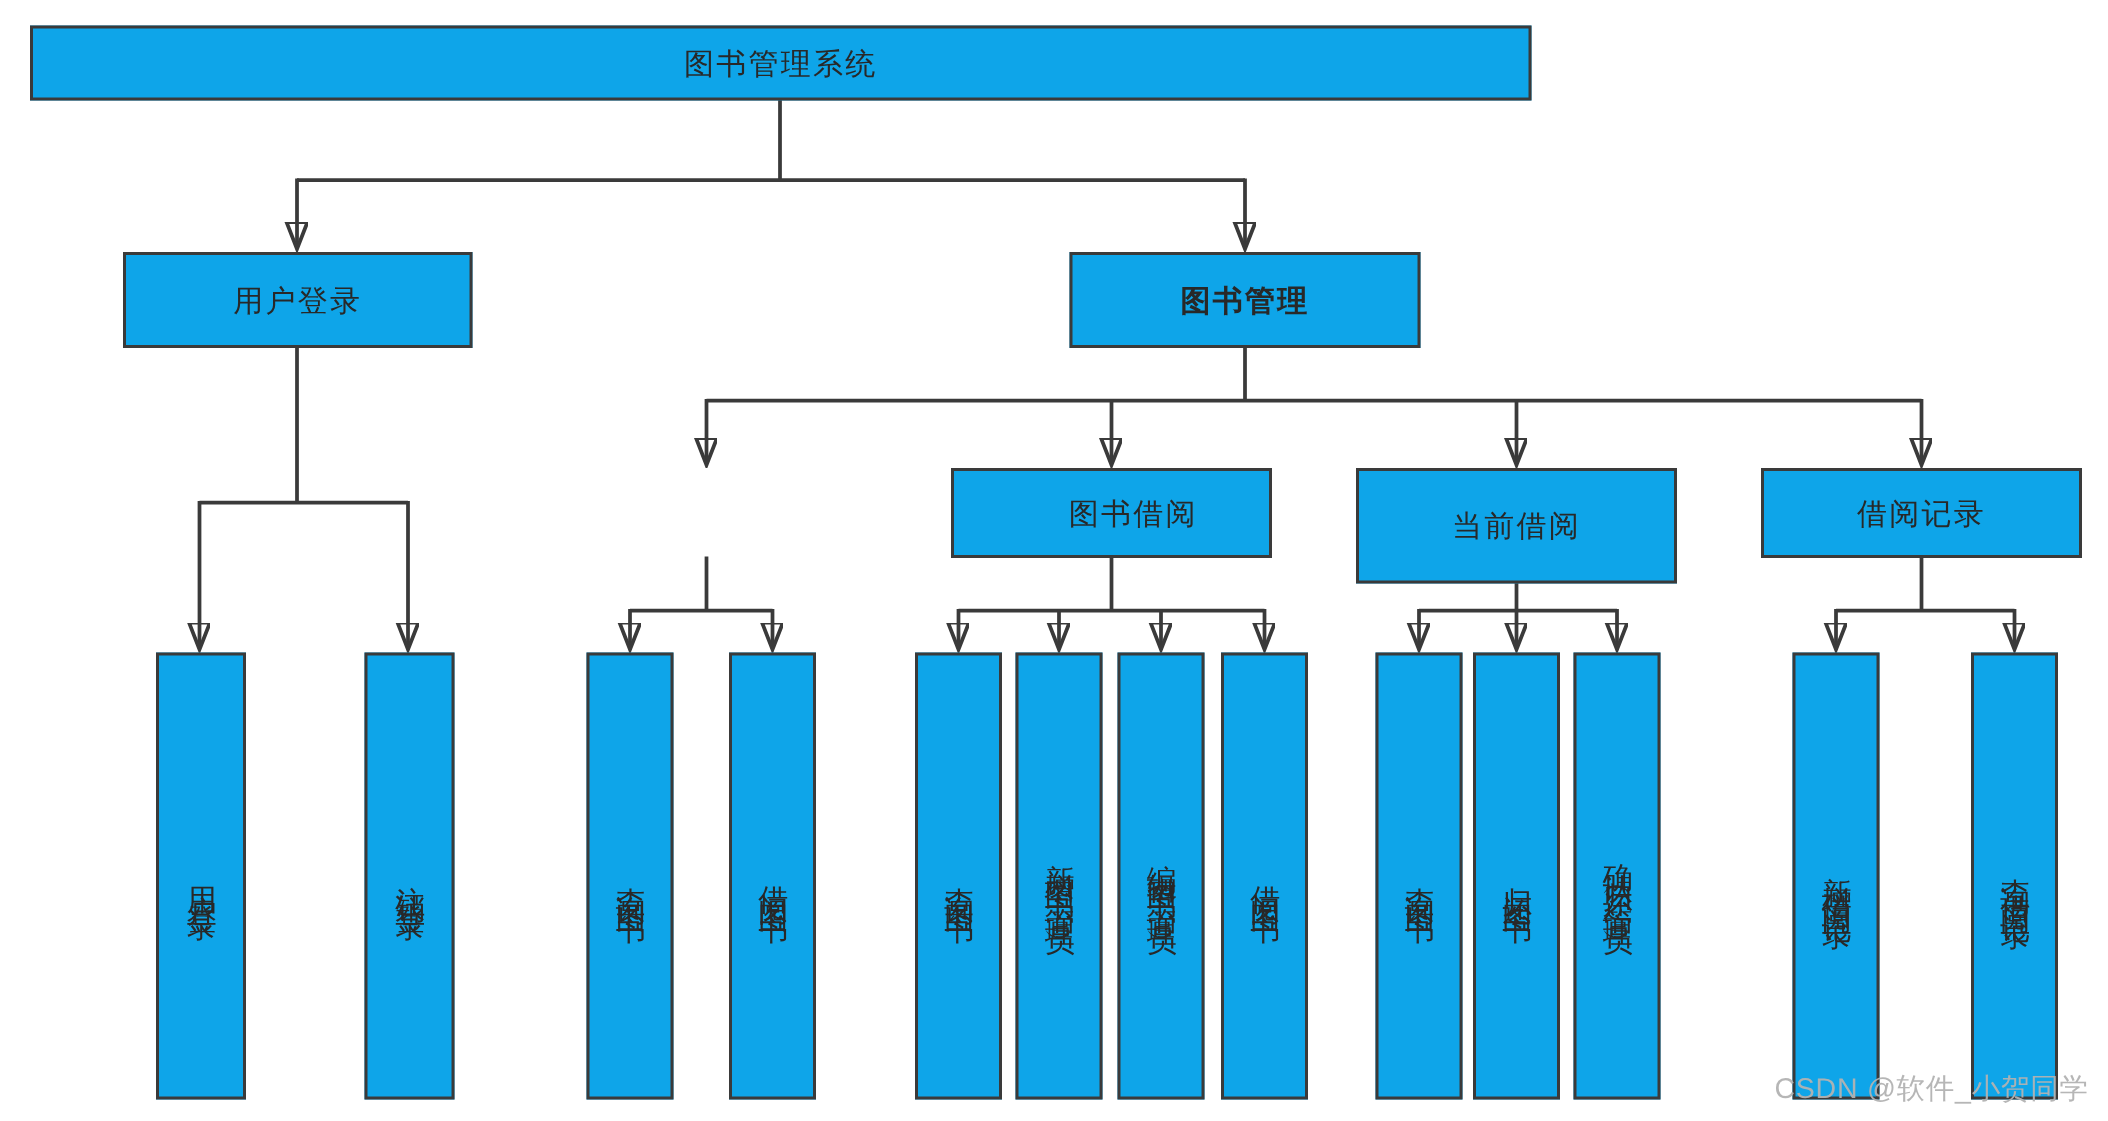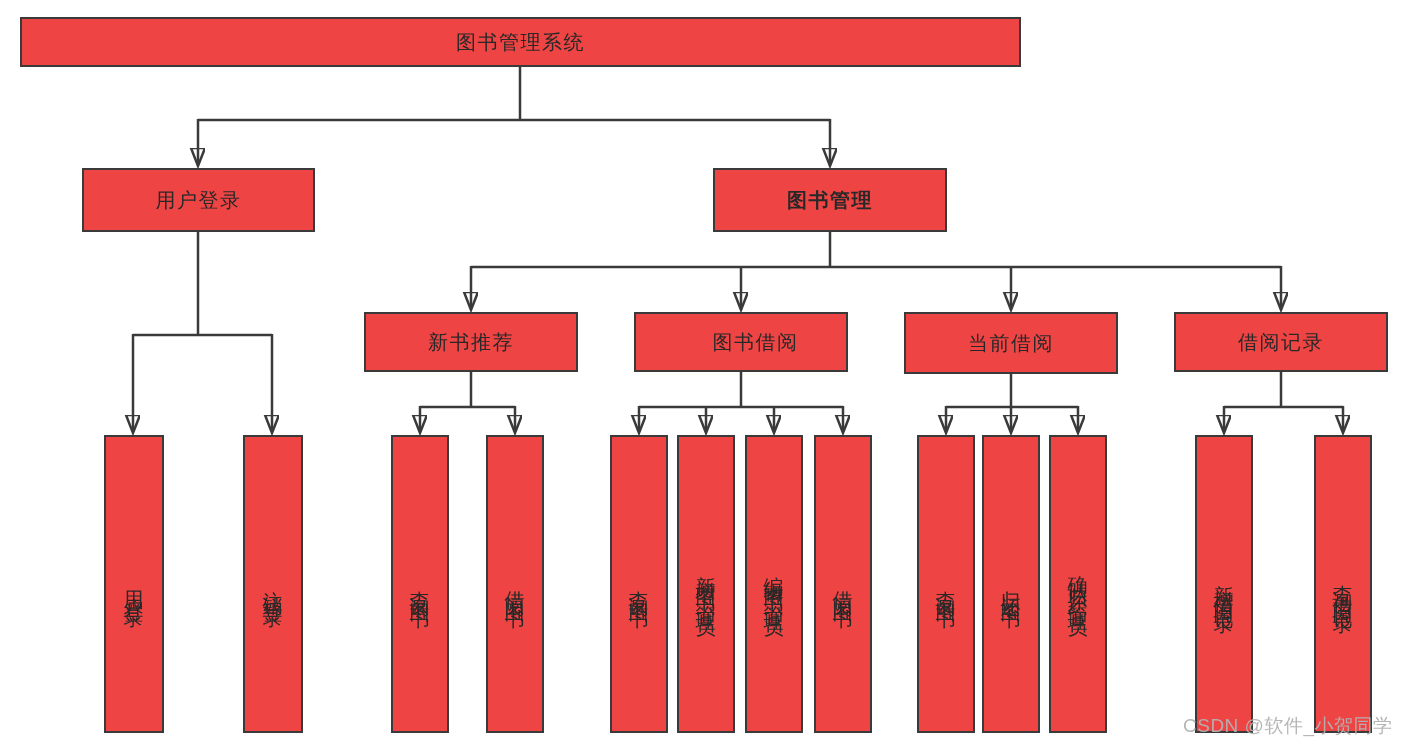--- a/index.html
+++ b/index.html
@@ -18,21 +18,21 @@
   }
   .wires path, .wires line {
     stroke: #3a3a3a;
     stroke-width: 2.5;
     fill: none;
   }
   .node {
     position: absolute;
     box-sizing: border-box;
     border: 2.5px solid #3a3a3a;
-    background: #ef4444;
+    background: #0ea5e9;
     color: #282828;
     display: flex;
     align-items: center;
     justify-content: center;
   }
   .hbox {
     font-size: 20px;
     letter-spacing: 1.5px;
     white-space: nowrap;
   }
@@ -106,23 +106,22 @@
     <path d="M1224,407 H1343"></path>
     <path d="M1224,406 V431" marker-end="url(#arrow)"></path>
     <path d="M1343,406 V431" marker-end="url(#arrow)"></path>
   </svg>
 
   <div class="node hbox" style="left:20px; top:17px; width:1001px; height:50px;">图书管理系统</div>
 
   <div class="node hbox" style="left:82px; top:168px; width:233px; height:64px;">用户登录</div>
   <div class="node hbox" style="left:713px; top:168px; width:234px; height:64px;font-weight:bold;">图书管理</div>
 
-  <div class="node hbox" style="left:364px; top:312px; width:214px; height:60px;">新书推荐</div>
   <div class="node hbox" style="left:634px; top:312px; width:214px; height:60px;padding-left:29px;">图书借阅</div>
-  <div class="node hbox" style="left:904px; top:312px; width:214px; height:62px;">当前借阅</div>
+  <div class="node hbox" style="left:904px; top:312px; width:214px; height:77px;">当前借阅</div>
   <div class="node hbox" style="left:1174px; top:312px; width:214px; height:60px;">借阅记录</div>
 
   <div class="node vbox" style="left:104px; top:435px; width:60px; height:298px;">用户登录</div>
   <div class="node vbox" style="left:243px; top:435px; width:60px; height:298px;">注销登录</div>
 
   <div class="node vbox" style="left:391px; top:435px; width:58px; height:298px;">查询图书</div>
   <div class="node vbox" style="left:486px; top:435px; width:58px; height:298px;">借阅图书</div>
 
   <div class="node vbox" style="left:610px; top:435px; width:58px; height:298px;">查询图书</div>
   <div class="node vbox" style="left:677px; top:435px; width:58px; height:298px;">新增图书（管理员）</div>

